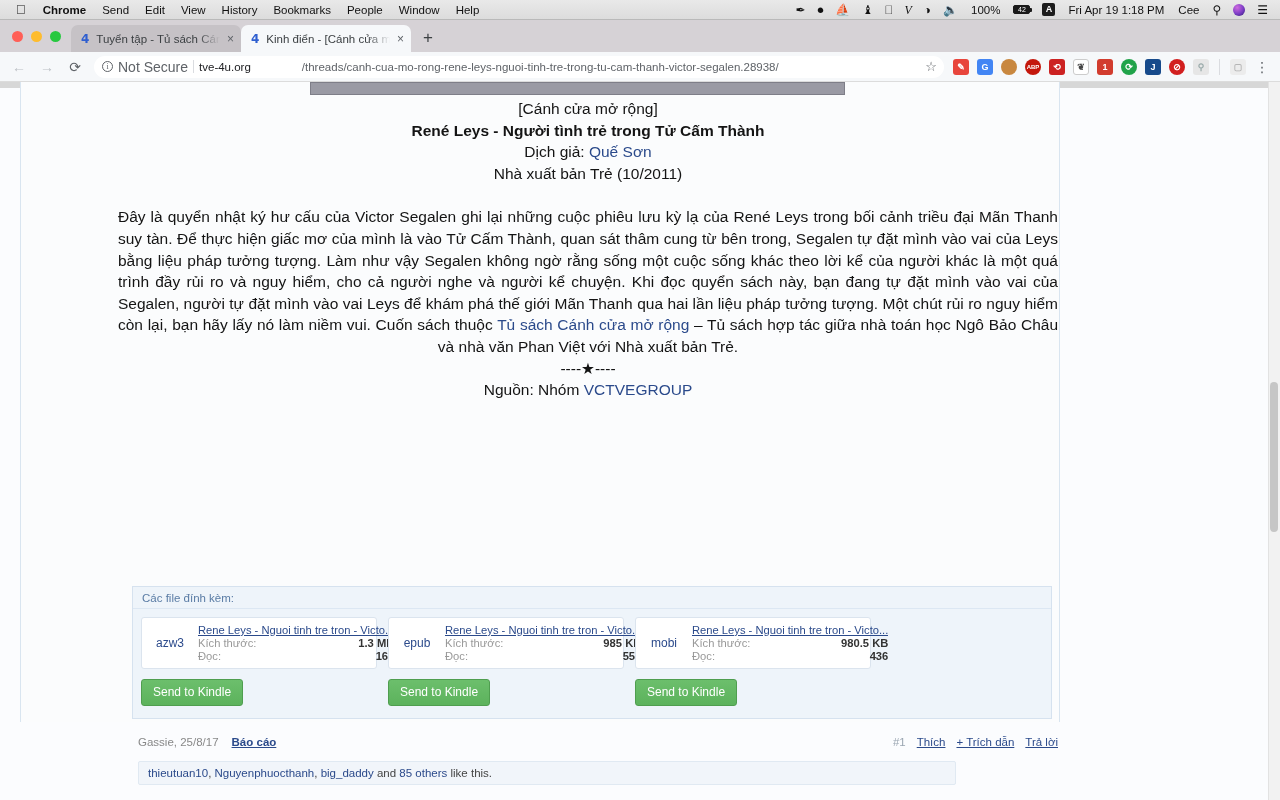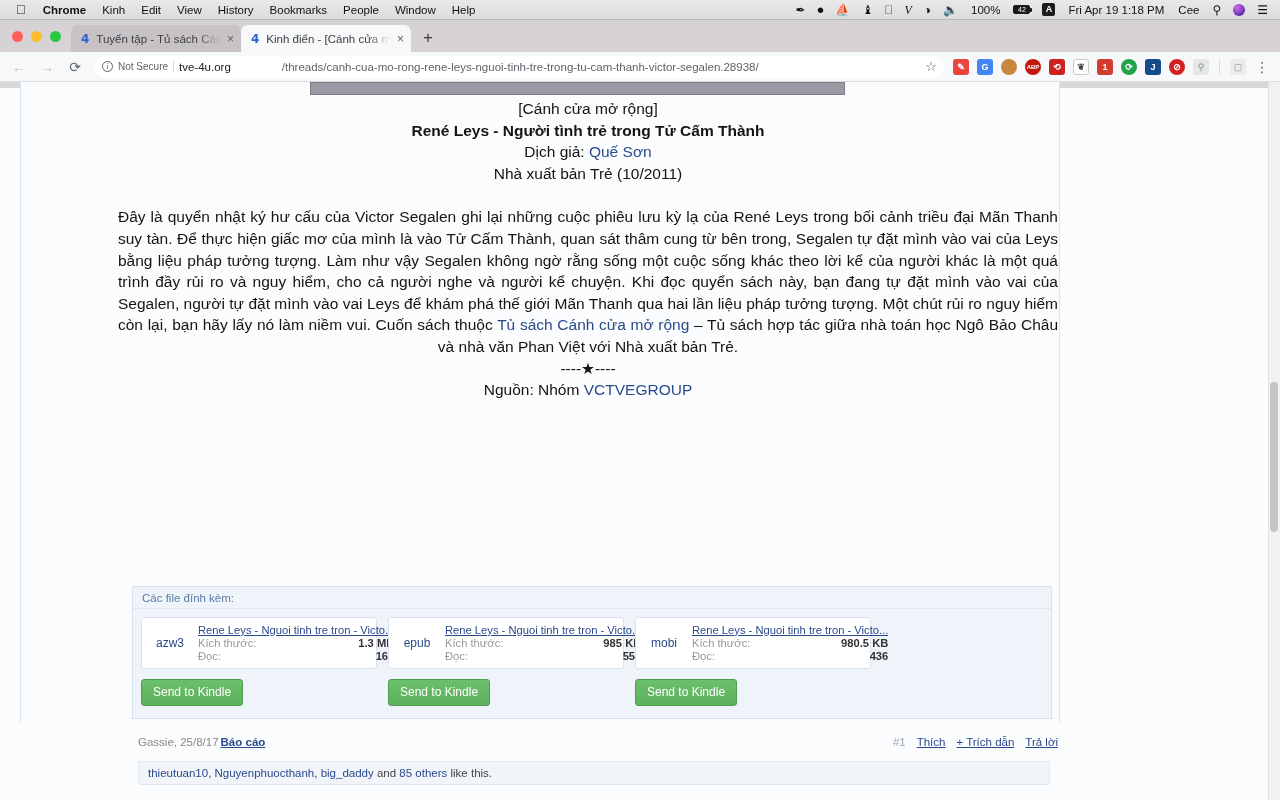--- a/index.html
+++ b/index.html
@@ -84,21 +84,21 @@
   .omnibox {
     flex: 1 1 auto; height: 22px; background: #fff; border-radius: 11px;
     display: flex; align-items: center; padding: 0 4px 0 8px;
     font-size: 11.5px; color: #202124; gap:5px; margin: 0 4px;
   }
   .info-i {
     display:inline-block; width:11px; height:11px; border:1px solid #5f6368;
     border-radius:50%; font-size:8px; line-height:10px; text-align:center; color:#5f6368;
     font-family:"Liberation Serif", serif; flex:0 0 auto;
   }
-  .notsecure { color:#5f6368; font-size:10px; }
+  .notsecure { color:#5f6368; font-size:14px; }
   .divider-v { width:1px; height:13px; background:#dadce0; }
   .url-host { color:#202124; }
   .url-path { color:#5f6368;margin-left:46px; }
   .star { font-size: 13px; color:#5f6368; padding:0 3px;}
   .ext { width:16px; height:16px; border-radius:3px; margin:0 3px; flex:0 0 auto;
         display:flex; align-items:center; justify-content:center; font-size:9px; color:#fff; font-weight:bold;}
   .dots3 { font-size:14px; color:#5f6368; padding: 0 5px 0 4px; letter-spacing:0; line-height:10px;}
   .ext-sep { width:1px; height:16px; background:#dadce0; margin:0 5px; }
 
   
@@ -161,27 +161,27 @@
     border: 1px solid #4f9e4f; border-radius: 3px; color: #fff;
     font-size: 12px; padding: 6px 11px; line-height: 13px;
   }
 
   
   .postfoot {
     position: absolute; left: 138px; top: 654px; width: 920px;
     display: flex; align-items: center; font-size: 11.5px;
   }
   .pf-user { color: #888; }
-  .pf-report { color: #2b4a8b; font-weight: bold; margin-left: 2px; }
+  .pf-report { color: #2b4a8b; font-weight: bold; margin-left: 13px; }
   .pf-right { margin-left: auto; display: flex; gap: 11px; align-items:center; }
   .pf-num { color: #9aa5b1; }
   .pf-act { color: #2b4a8b; }
 
   .likebar {
-    position: absolute; left: 138px; top: 679px; width: 912px;
+    position: absolute; left: 138px; top: 679px; width: 818px;
     background: #f1f5fa; border: 1px solid #e0e9f2; border-radius: 2px;
     padding: 5px 9px; font-size: 11.5px; color: #444;
   }
   .likebar a { color: #2b4a8b; text-decoration: none; }
 
   
   .vscroll {
     position: absolute; right: 0; top: 0; width: 12px; height: 718px; background: #f2f2f2;
     border-left: 1px solid #e2e2e2;
   }
@@ -191,21 +191,21 @@
   }
   .topgray { position:absolute; left:0; top:0; width:1268px; height:6px; background:#d7d7d7;}
 </style>
 </head>
 <body>
 
 <div class="menubar">
   <div class="mb-left">
     <span class="mb-item mb-apple"></span>
     <span class="mb-item mb-app">Chrome</span>
-    <span class="mb-item">Kinh</span>
+    <span class="mb-item">Send</span>
     <span class="mb-item">Edit</span>
     <span class="mb-item">View</span>
     <span class="mb-item">History</span>
     <span class="mb-item">Bookmarks</span>
     <span class="mb-item">People</span>
     <span class="mb-item">Window</span>
     <span class="mb-item">Help</span>
   </div>
   <div class="mb-right">
     <span class="mb-ricon">✒</span>

